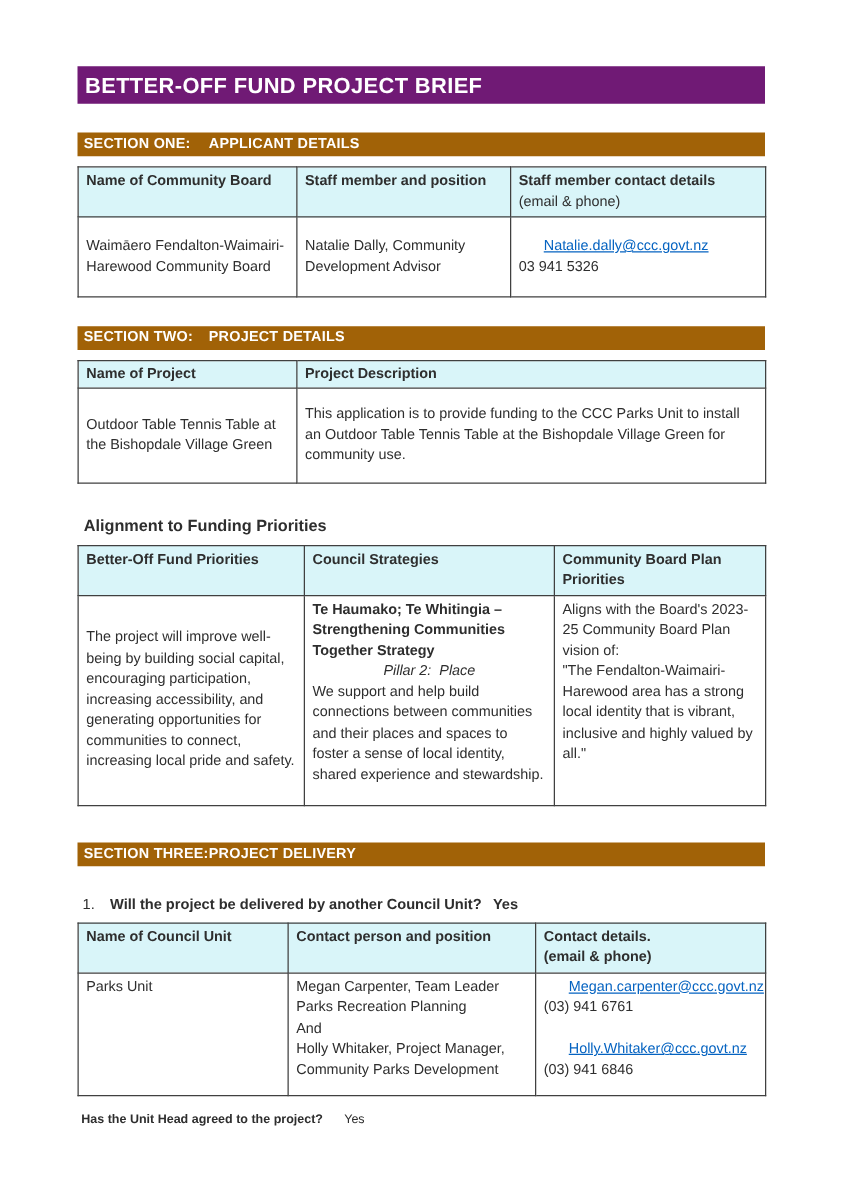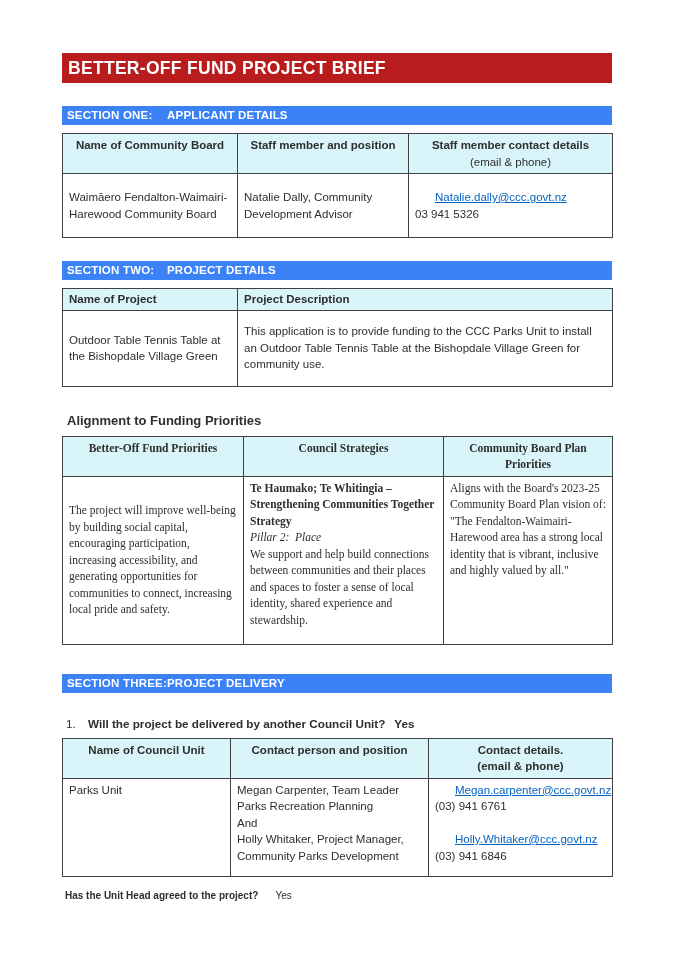--- a/index.html
+++ b/index.html
@@ -1,48 +1,48 @@
 <!DOCTYPE html>
 <html><head>
 <meta charset="utf-8">
 <style>
   html,body{margin:0;padding:0;background:#ffffff;}
   body{width:675px;height:955px;overflow:hidden;
        font-family:"Liberation Sans","DejaVu Sans",sans-serif;color:#2e2e2e;}
   .content{width:550px;margin-left:62px;}
-  .title-banner{margin-top:53px;height:30px;line-height:30px;background:#b91c1c;
+  .title-banner{margin-top:53px;height:30px;line-height:30px;background:#701a75;
        color:#fff;font-weight:bold;font-size:17.5px;padding-left:6px;letter-spacing:.3px;}
-  .section-banner{height:19px;line-height:19px;background:#3b82f6;color:#fff;
+  .section-banner{height:19px;line-height:19px;background:#a16207;color:#fff;
        font-weight:bold;font-size:11.5px;padding-left:5px;letter-spacing:.2px;}
   .sb1{margin-top:23px;}
   .sb2{margin-top:23px;}
   .sb3{margin-top:29px;}
   .sec-label{display:inline-block;width:100px;}
   table.t{border-collapse:collapse;width:550px;table-layout:fixed;margin-top:8px;}
   table.t td{border:1px solid #404040;padding:3px 6px;vertical-align:top;
        font-size:11.5px;line-height:16.5px;font-weight:normal;}
   tr.head td{background:#D9F5F9;font-weight:bold;}
   .sub{font-weight:normal;}
   tr.vmid td{vertical-align:middle;}
   .link{color:#0563C1;text-decoration:underline;display:inline-block;margin-left:20px;}
   .b{font-weight:bold;}
   .i{font-style:italic;}
-  .prewrap{white-space:pre-wrap;}
+  .prewrap{white-space:pre-wrap;text-align:center;}
   .h-align{margin-top:26px;font-weight:bold;font-size:13px;padding-left:5px;}
-  .t3{margin-top:11px;font-family:Liberation Serif, serif;}
+  .t3{margin-top:11px;}
   .q1{margin-top:24px;display:flex;font-size:11.7px;}
   .q1 .num{width:22px;padding-left:4px;font-weight:normal;}
   .q1 .q{font-weight:bold;}
   .q1 .a{font-weight:bold;margin-left:9px;}
   .t4{margin-top:6px;}
   .q2{margin-top:13px;font-size:10px;padding-left:3px;}
   .q2 .q{font-weight:bold;}
   .q2 .a{font-weight:normal;margin-left:17px;}
   .gap-line{height:16.5px;}
-  tr.h36 td{height:29px;text-align:center;}
+  tr.h36 td{height:29px;}
   tr.h19 td{height:13px;padding-top:2px;padding-bottom:2px;}
   tr.b64 td{height:57px;}
   tr.b76 td{height:69px;}
   tr.b168 td{height:161px;}
   tr.b98 td{height:91px;}
 </style>
 </head>
 <body>
 
 <div class="content">

